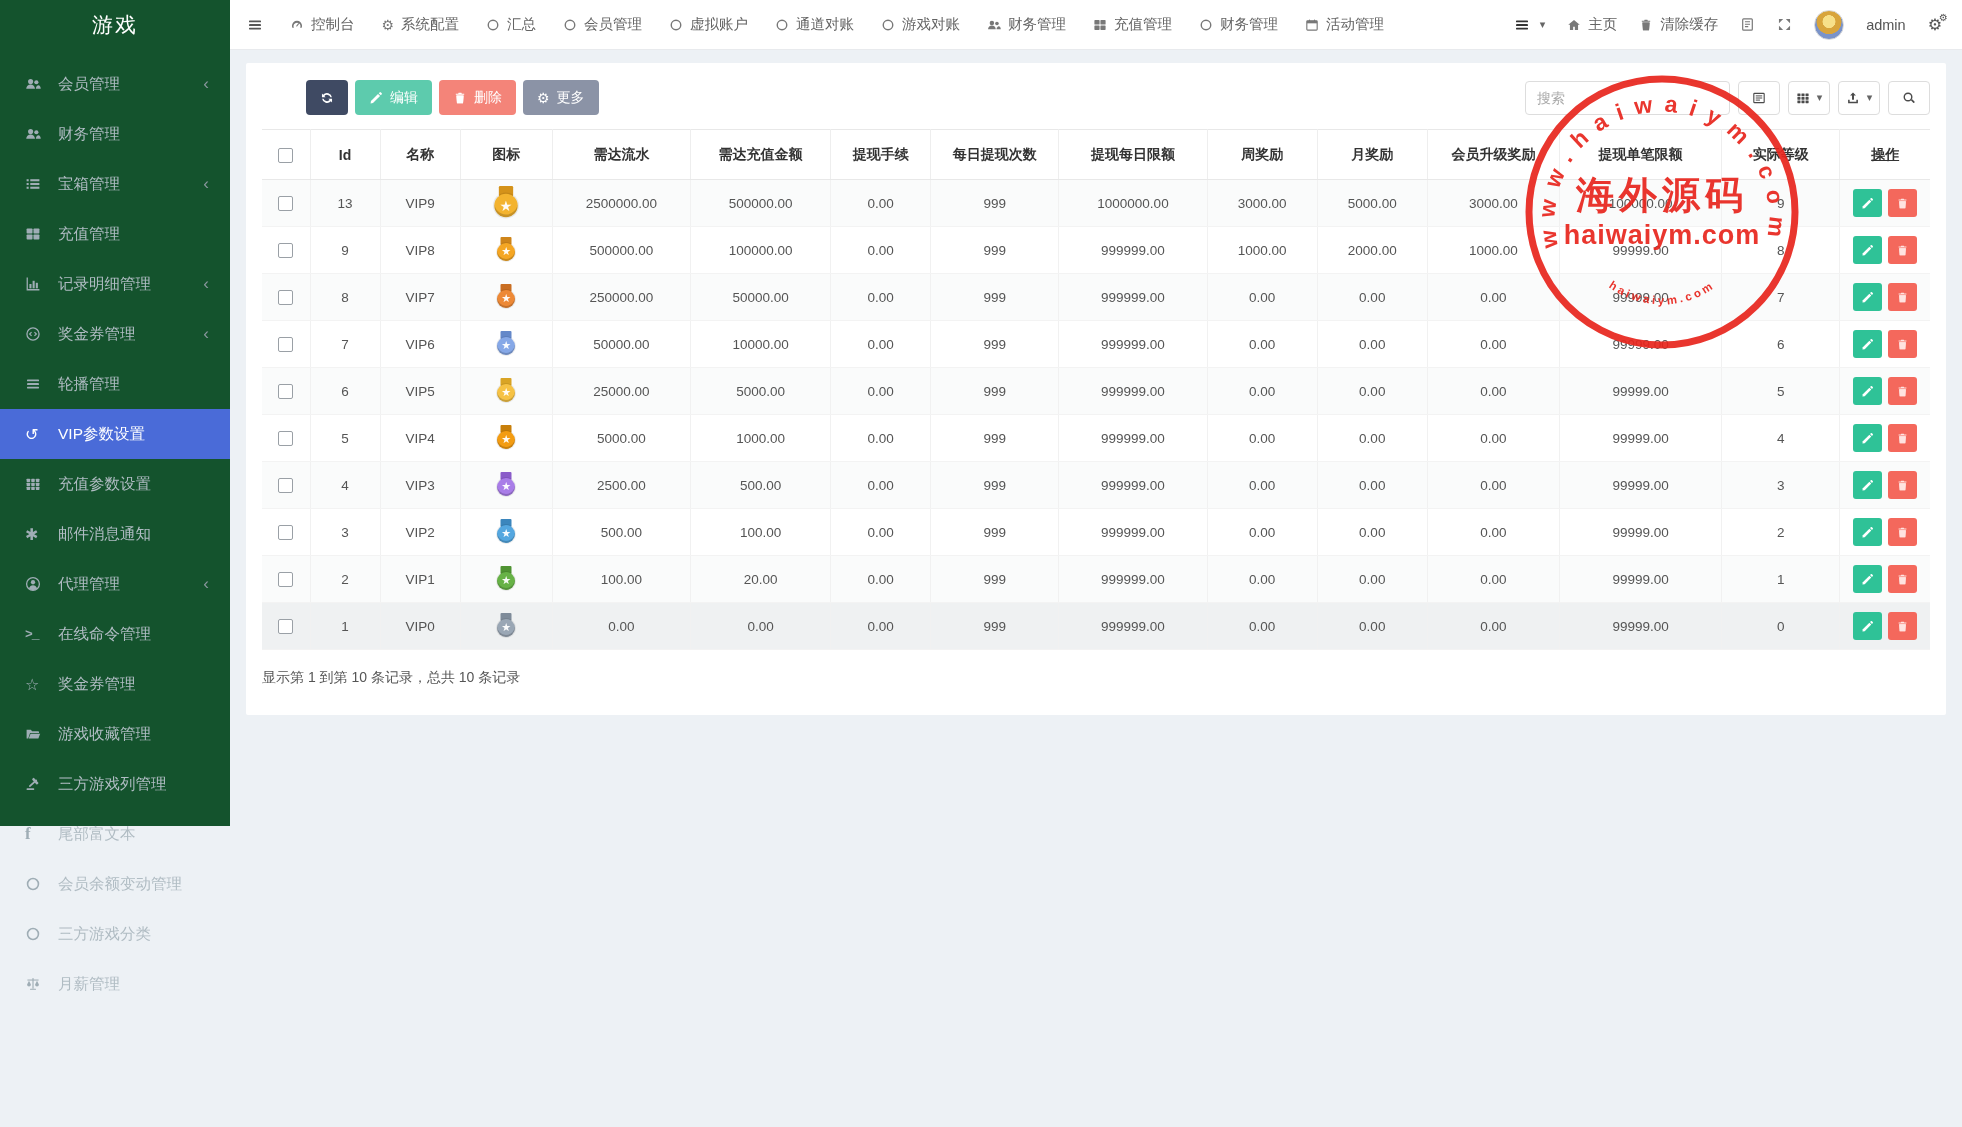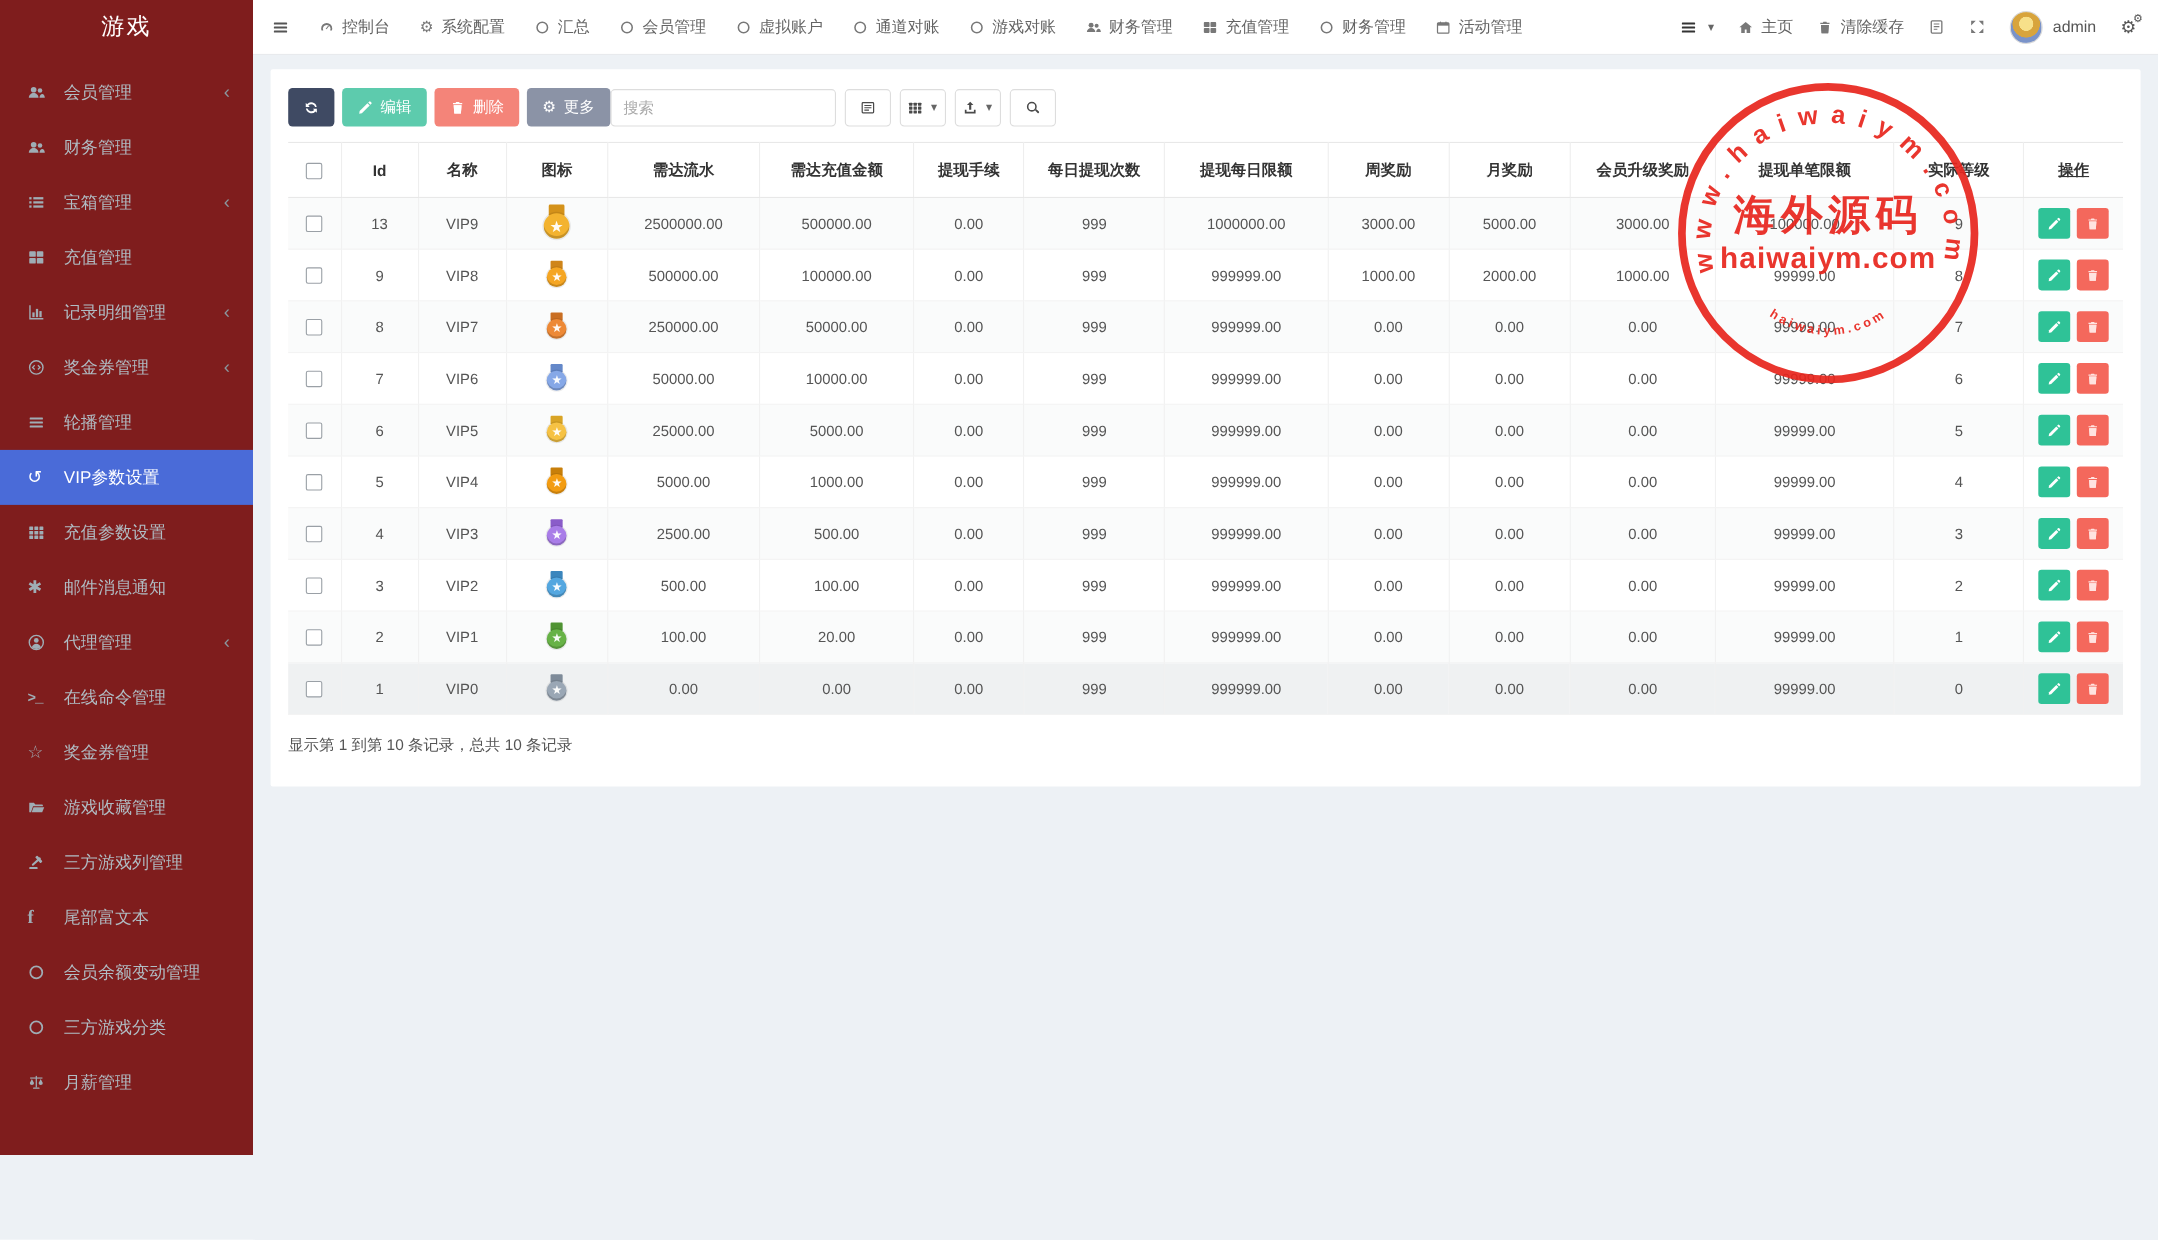--- a/index.html
+++ b/index.html
@@ -3,49 +3,49 @@
 <meta charset="utf-8">
 <style>
   * { margin:0; padding:0; box-sizing:border-box; }
   html,body { width:1962px; height:1127px; overflow:hidden; }
   body { font-family:"Liberation Sans","DejaVu Sans",sans-serif; background:#edf1f5; position:relative; color:#555; }
 
   .icon svg { width:1em; height:1em; fill:currentColor; vertical-align:-0.12em; }
   .icon { display:inline-flex; align-items:center; justify-content:center; }
 
   
-  .sidebar { position:absolute; left:0; top:0; width:230px; height:1050px; background:#7f1d1d; z-index:5; }
+  .sidebar { position:absolute; left:0; top:0; width:230px; height:826px; background:#14532d; z-index:5; }
   .sidebar-title { height:50px; line-height:50px; text-align:center; color:#fff; font-size:21px; letter-spacing:2px; }
   .menu { padding-top:9px; }
   .menu-item { height:50px; display:flex; align-items:center; padding-left:25px; color:#b0bcc3; font-size:15.5px; cursor:pointer; position:relative; }
   .menu-item .icon { width:22px; margin-right:11px; font-size:16px; color:#9fadb5; justify-content:flex-start; }
   .menu-item.active { background:#4a6bd8; color:#fff; }
   .menu-item.active .icon { color:#fff; }
   .mi-chev { position:absolute; right:21px; font-size:17px; color:#8a979e; }
   .term-glyph { font-family:"Liberation Mono","DejaVu Sans Mono",monospace; font-weight:bold; font-size:13px; letter-spacing:-1px; }
   .fb-glyph { font-family:"Liberation Serif","DejaVu Serif",serif; font-weight:bold; font-size:17px; }
 
   
   .navbar { position:absolute; left:230px; top:0; right:0; height:50px; background:#fff; border-bottom:1px solid #e8eaed; display:flex; align-items:center; z-index:4; }
   .nav-left { display:flex; align-items:center; gap:27px; padding-left:17px; flex:1; }
   .nav-item { display:flex; align-items:center; gap:7px; color:#646464; font-size:14.5px; cursor:pointer; white-space:nowrap; }
   .nav-item .icon { font-size:14px; color:#787878; }
   .nav-right { display:flex; align-items:center; gap:22px; padding-right:20px; }
   .nav-right .nav-item .icon { font-size:14px; }
   .caret { font-size:11px; color:#666; margin-left:3px; }
   .avatar { width:30px; height:30px; border-radius:50%; background:radial-gradient(circle at 50% 38%, #f7e08a 0 28%, #d8a43c 30% 55%, #7a93c9 57% 100%); border:1px solid #d9d9d9; display:inline-block; }
-  .user-box { display:flex; align-items:center; gap:9px; cursor:pointer; color:#555; font-size:14.5px; }
+  .user-box { display:flex; align-items:center; gap:22px; cursor:pointer; color:#555; font-size:14.5px; }
   .cogs { position:relative; font-size:16px; color:#555; cursor:pointer; }
   .cogs .cog-small { position:absolute; font-size:10px; right:-6px; top:-3px; }
 
   
   .content { position:absolute; left:230px; top:50px; right:0; bottom:0; background:#edf1f5; padding:13px 16px; }
   .panel { background:#fff; border-radius:2px; padding:17px 16px; height:652px; }
 
-  .toolbar { display:flex; align-items:center; }
+  .toolbar { display:flex; justify-content:space-between; align-items:center;margin-left:44px; }
   .btn { height:35px; border:none; border-radius:4px; color:#fff; font-size:14px; padding:0 14px; display:inline-flex; align-items:center; gap:7px; cursor:pointer; font-family:inherit; }
   .btn .icon { font-size:14px; }
   .btn-refresh { background:#3f4a63; width:42px; justify-content:center; padding:0; font-size:15px; }
   .btn-edit { background:#5dcbad; }
   .btn-del { background:#f48479; }
   .btn-more { background:#8b93a6; }
   .tb-left { display:flex; gap:7px; }
   .tb-right { display:flex; gap:8px; align-items:center; }
   .search-input { width:205px; height:34px; border:1px solid #ddd; border-radius:4px; padding:0 11px; font-size:14px; color:#555; outline:none; font-family:inherit; }
   .search-input::placeholder { color:#aaa; }

